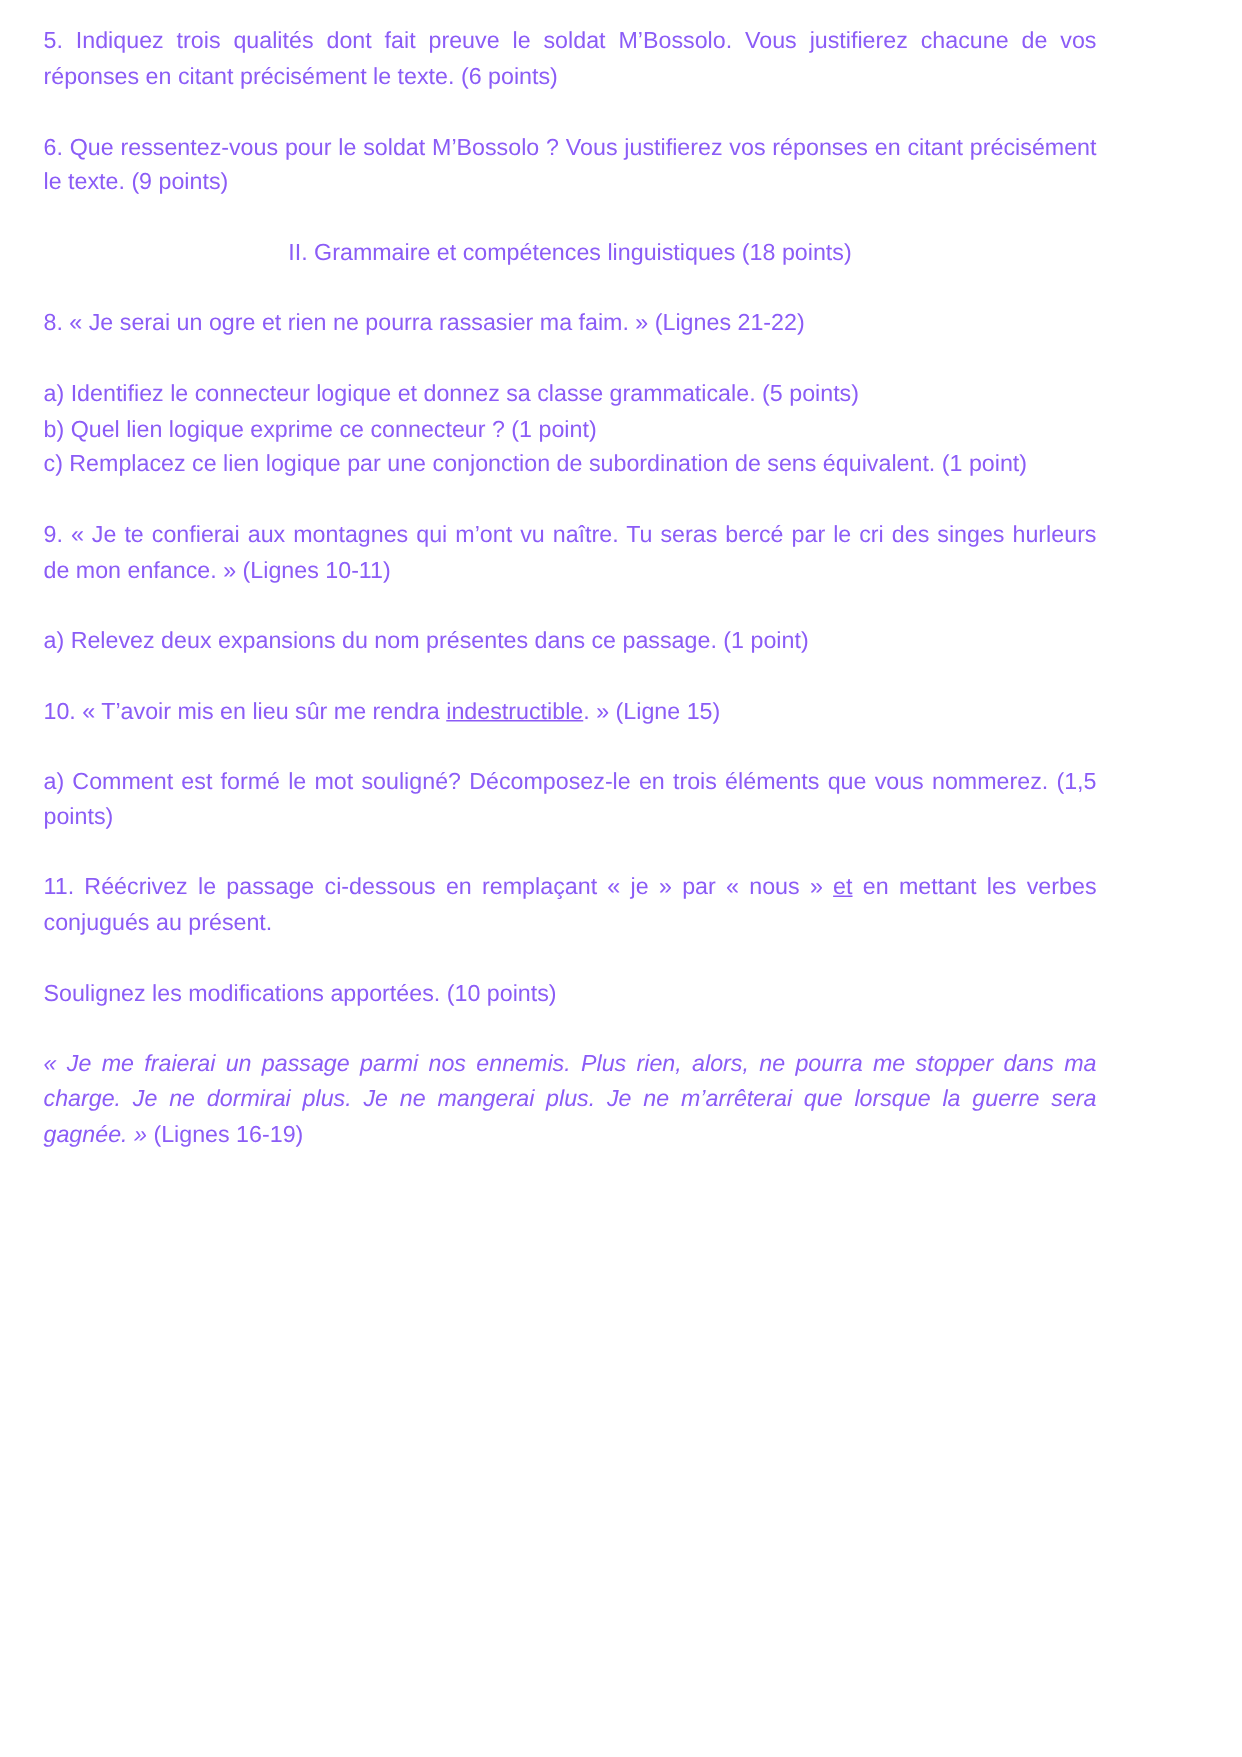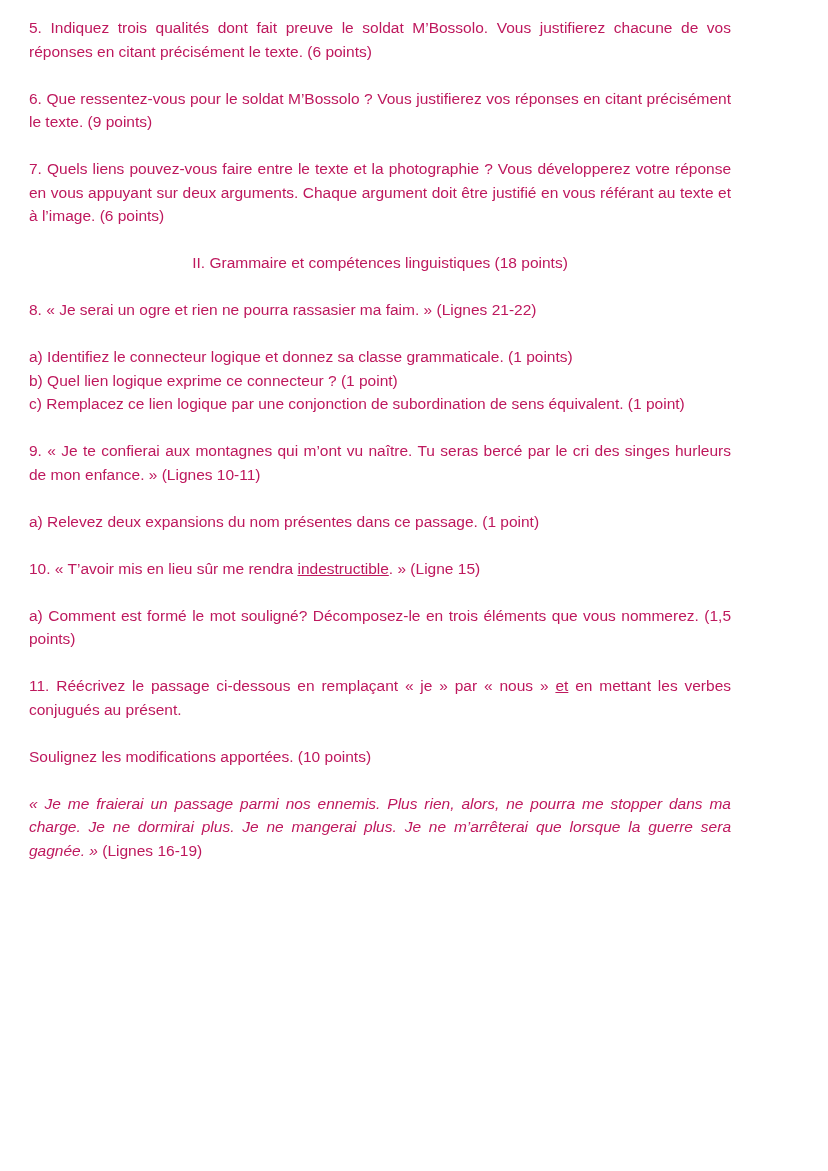--- a/index.html
+++ b/index.html
@@ -27,26 +27,25 @@
   .block.heading {
     font-weight: normal;
     text-align: center;
   }
   .u { text-decoration: underline; margin-top: 16px; }
   .i { font-style: italic; }
 </style>
 </head>
 <body>
 
-<div class="page" style="color: #be185d; background: rgb(255, 255, 255); padding-left: 29px;">
+<div class="page" style="color: #8b5cf6; background: rgb(255, 255, 255); padding-left: 29px;">
     <p class="block"><span>5. Indiquez trois qualités dont fait preuve le soldat M’Bossolo. Vous justifierez chacune de vos réponses en citant précisément le texte. (6 points)</span></p>
     <p class="block"><span>6. Que ressentez-vous pour le soldat M’Bossolo ? Vous justifierez vos réponses en citant précisément le texte. (9 points)</span></p>
-    <p class="block"><span>7. Quels liens pouvez-vous faire entre le texte et la photographie ? Vous développerez votre réponse en vous appuyant sur deux arguments.  Chaque argument doit être justifié en vous référant au texte et à l’image. (6 points)</span></p>
     <p class="block heading"><span>II. Grammaire et compétences linguistiques (18 points)</span></p>
     <p class="block"><span>8. « Je serai un ogre et rien ne pourra rassasier ma faim. » (Lignes 21-22)</span></p>
-    <p class="block"><span>a) Identifiez le connecteur logique et donnez sa classe grammaticale. (1 points)</span><br><span>b) Quel lien logique exprime ce connecteur ? (1 point)</span><br><span>c) Remplacez ce lien logique par une conjonction de subordination de sens équivalent. (1 point)</span></p>
+    <p class="block"><span>a) Identifiez le connecteur logique et donnez sa classe grammaticale. (5 points)</span><br><span>b) Quel lien logique exprime ce connecteur ? (1 point)</span><br><span>c) Remplacez ce lien logique par une conjonction de subordination de sens équivalent. (1 point)</span></p>
     <p class="block"><span>9. « Je te confierai aux montagnes qui m’ont vu naître. Tu seras bercé par le cri des singes hurleurs de mon enfance. » (Lignes 10-11)</span></p>
     <p class="block"><span>a) Relevez deux expansions du nom présentes dans ce passage. (1 point)</span><br></p>
     <p class="block"><span>10. « T’avoir mis en lieu sûr me rendra </span><span class="u">indestructible</span><span>. » (Ligne 15)</span></p>
     <p class="block"><span>a) Comment est formé le mot souligné? Décomposez-le en trois éléments que vous nommerez. (1,5 points)</span><br></p>
     <p class="block"><span>11. Réécrivez le passage ci-dessous en remplaçant « je » par « nous » </span><span class="u">et</span><span> en mettant les verbes conjugués au présent.</span><br><br><span>Soulignez les modifications apportées. (10 points)</span></p>
     <p class="block"><span class="i">« Je me fraierai un passage parmi nos ennemis. Plus rien, alors, ne pourra me stopper dans ma charge. Je ne dormirai plus. Je ne mangerai plus. Je ne m’arrêterai que lorsque la guerre sera gagnée. » </span><span>(Lignes 16-19)</span></p>
   </div>
 
 </body></html>

